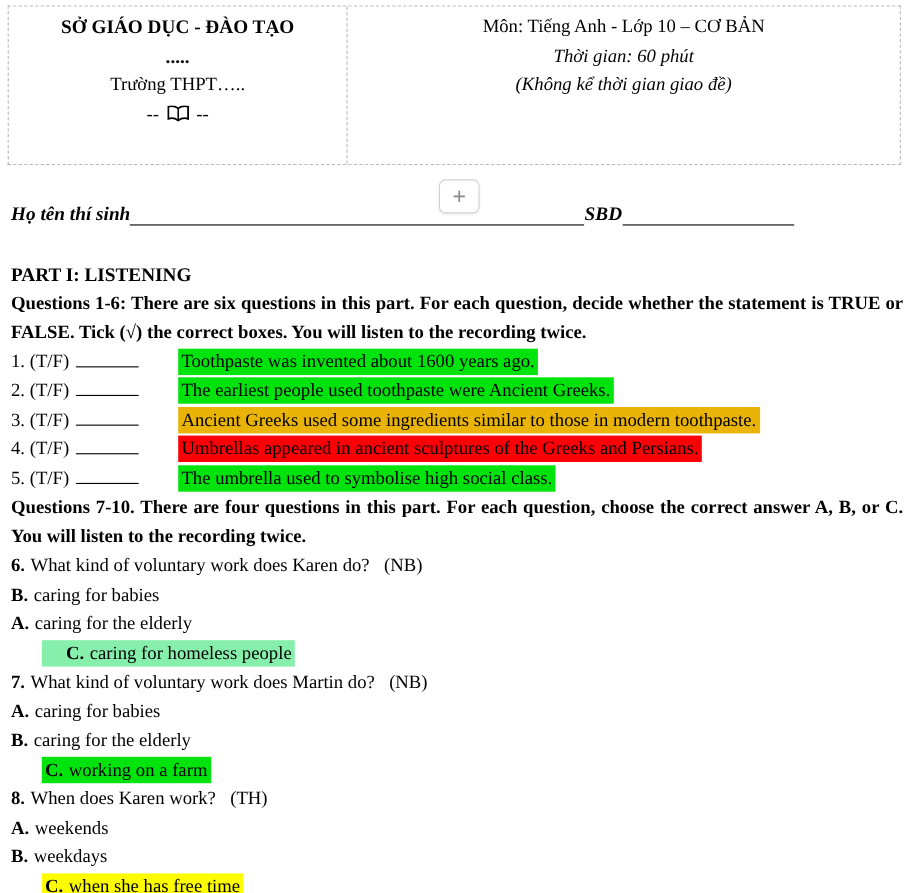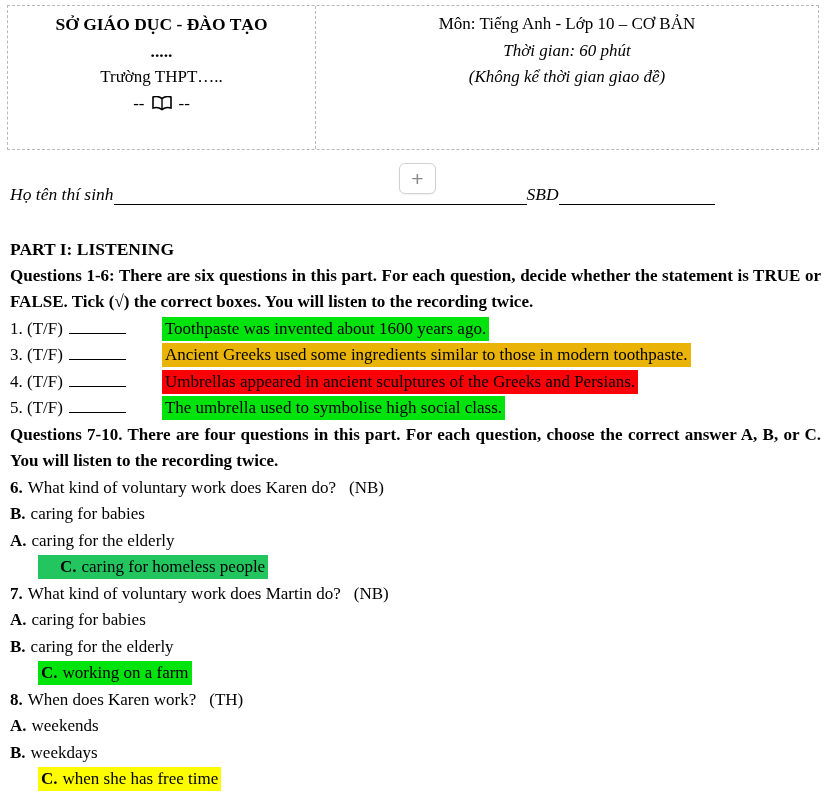--- a/index.html
+++ b/index.html
@@ -23,21 +23,21 @@
   .plus-btn{
     position:absolute;left:399px;top:163px;width:37px;height:31px;
     border:1px solid #d2d2d2;border-radius:6px;background:#fff;color:#8a8a8a;
     font-family:"Liberation Sans","DejaVu Sans",sans-serif;font-size:21px;font-weight:300;
     display:flex;align-items:center;justify-content:center;cursor:pointer;
     box-shadow:0 1px 2px rgba(0,0,0,.06);z-index:5;padding:0;line-height:1;
   }
   
   .student-line{
     position:absolute;left:10px;top:184px;width:810px;display:flex;align-items:flex-end;
-    font-weight:normal;font-style:italic;font-size:17.5px;
+    font-weight:bold;font-style:italic;font-size:17.5px;
   }
   .uline{border-bottom:1.4px solid #000;height:18px;display:inline-block;}
   .uline-name{width:413px;}
   .uline-sbd{width:156px;}
   
   .content{position:absolute;left:10px;top:236px;width:811px;line-height:26.5px;}
   .content p{margin:0;}
   .part-title{font-weight:bold;font-size:17.5px;}
   .intro{font-weight:bold;text-align:justify;}
   .qnum{font-weight:bold;margin-right:5px;}
@@ -87,20 +87,23 @@
 
   <div class="content">
     <p class="part-title">PART I:  LISTENING</p>
 
     <p class="intro">Questions 1-6: There are six questions in this part. For each question, decide whether the statement is TRUE or FALSE. Tick (√) the correct boxes. You will listen to the recording twice.</p>
 
     <div class="line">
       <span class="tf-prefix">1. (T/F)</span><span class="tf-blank"></span><span class="hl" style="background-color: rgb(0, 227, 12);">Toothpaste was invented about 1600 years ago.</span>
     </div>
     <div class="line">
+      <span class="tf-prefix">2. (T/F)</span><span class="tf-blank"></span><span class="hl" style="background-color: rgb(0, 227, 12);">The earliest people used toothpaste were Ancient Greeks.</span>
+    </div>
+    <div class="line">
       <span class="tf-prefix">3. (T/F)</span><span class="tf-blank"></span><span class="hl" style="background-color: #eab308;">Ancient Greeks used some ingredients similar to those in modern toothpaste.</span>
     </div>
     <div class="line">
       <span class="tf-prefix">4. (T/F)</span><span class="tf-blank"></span><span class="hl" style="background-color: rgb(251, 0, 6);">Umbrellas appeared in ancient sculptures of the Greeks and Persians.</span>
     </div>
     <div class="line">
       <span class="tf-prefix">5. (T/F)</span><span class="tf-blank"></span><span class="hl" style="background-color: rgb(0, 227, 12);">The umbrella used to symbolise high social class.</span>
     </div>
 
     <p class="intro">Questions 7-10. There are four questions in this part. For each question, choose the correct answer A, B, or C. You will listen to the recording twice.</p>
@@ -108,21 +111,21 @@
     <div class="line">
       <span class="qnum">6.</span><span>What kind of voluntary work does Karen do?</span><span class="tag">(NB)</span>
     </div>
     <div class="line">
       <span class="opt-label">B.</span><span>caring for babies</span>
     </div>
     <div class="line">
       <span class="opt-label">A.</span><span>caring for the elderly</span>
     </div>
     <div class="line">
-      <span class="hl" style="background-color: #22c55e; padding-left: 22px;"><span class="opt-label">C.</span><span>caring for homeless people</span></span>
+      <span class="hl" style="background-color: #86efac; padding-left: 22px;"><span class="opt-label">C.</span><span>caring for homeless people</span></span>
     </div>
 
     <div class="line">
       <span class="qnum">7.</span><span>What kind of voluntary work does Martin do?</span><span class="tag">(NB)</span>
     </div>
     <div class="line">
       <span class="opt-label">A.</span><span>caring for babies</span>
     </div>
     <div class="line">
       <span class="opt-label">B.</span><span>caring for the elderly</span>

